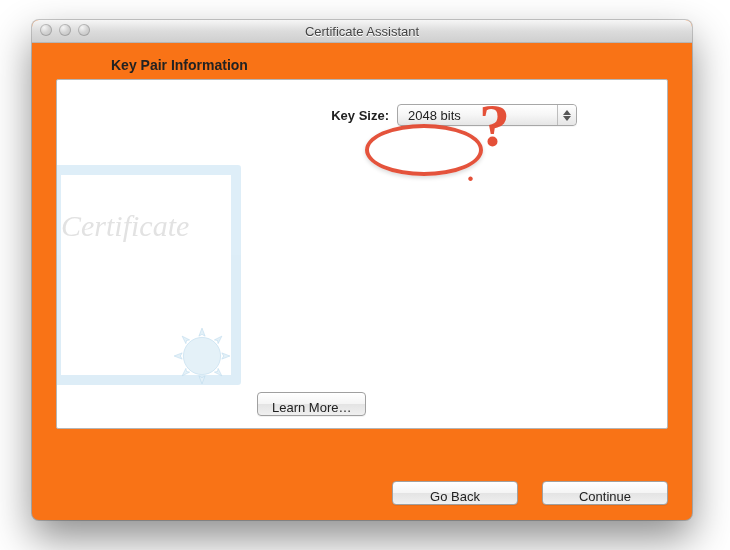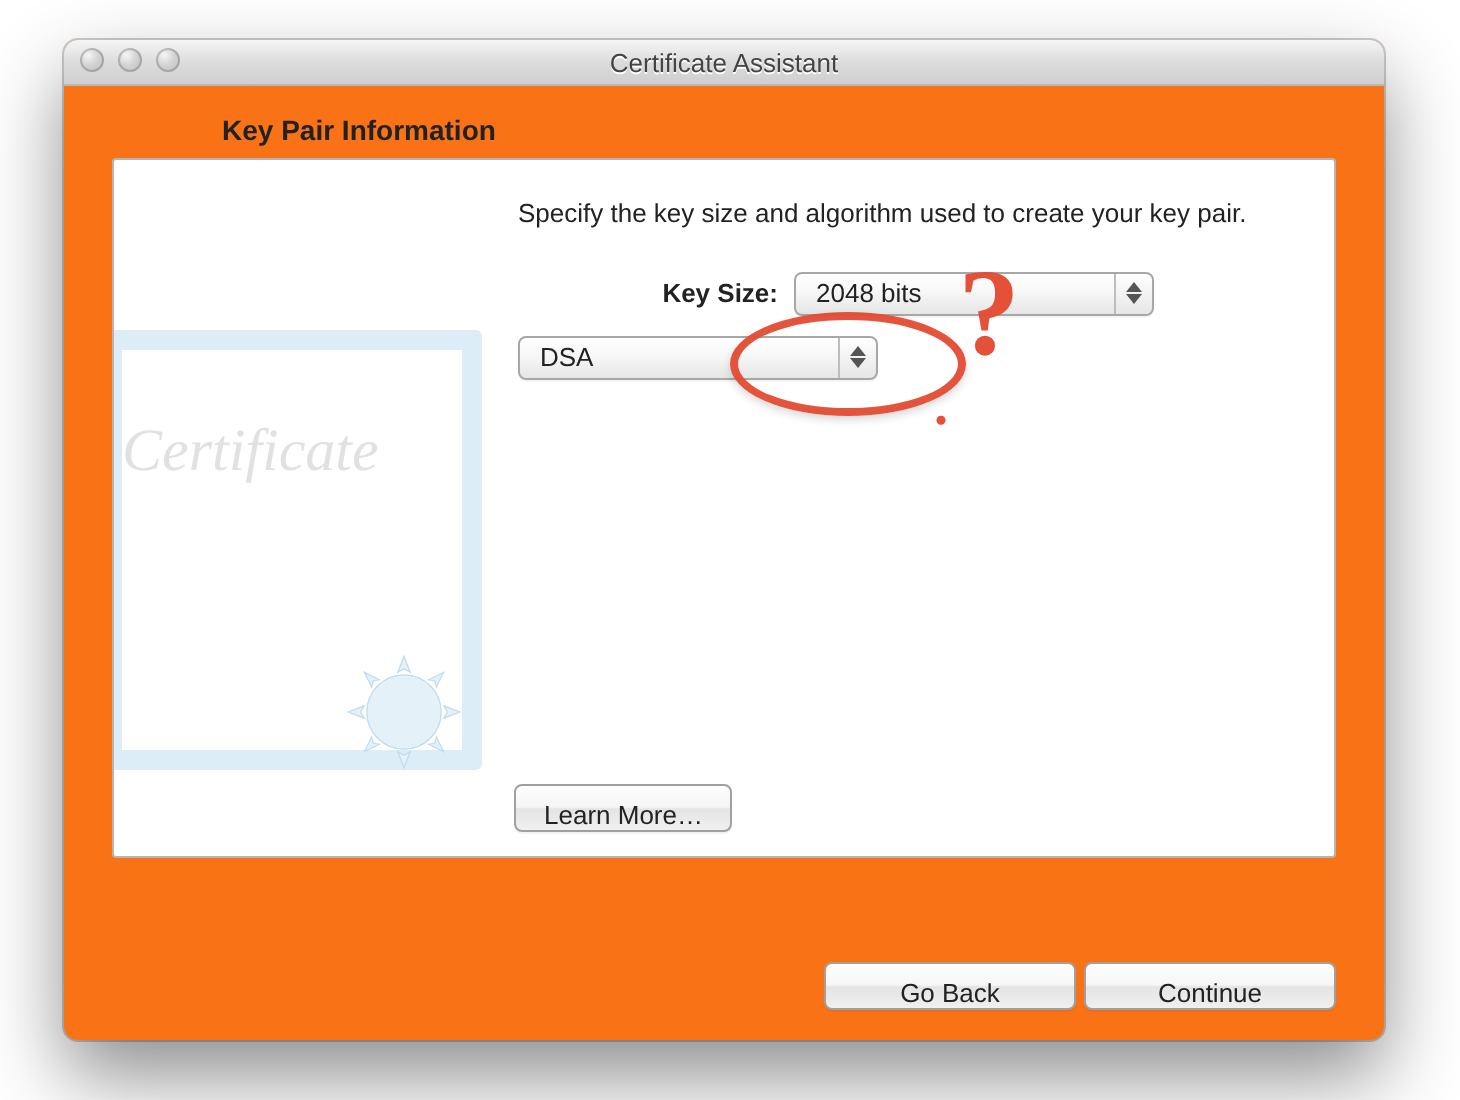--- a/index.html
+++ b/index.html
@@ -204,21 +204,21 @@
     box-shadow: 0 1px 0 rgba(0,0,0,0.05), inset 0 1px 0 #fff;
     cursor: default;
     white-space: nowrap;
   }
 
   .footer {
     position: absolute;
     right: 24px;
     bottom: 16px;
     display: flex;
-    gap: 4px;
+    gap: 24px;
   }
   .footer .aqua-button {
     min-width: 96px;
     height: 22px;
   }
 
   
   .annotation {
     position: absolute;
     pointer-events: none;
@@ -272,51 +272,39 @@
               <path d="M18 18 L30 24 L25 25 L24 30 Z"></path>
               <path d="M82 18 L76 30 L75 25 L70 24 Z"></path>
               <path d="M18 82 L24 70 L25 75 L30 76 Z"></path>
               <path d="M82 82 L70 76 L75 75 L76 70 Z"></path>
             </g>
           </g>
         </svg>
       </div>
 
       <div class="content">
-        <p class="para">Specify the key size and algorithm used to create your key pair.</p>
 
         <div style="height:6px"></div>
 
         <div class="form-row">
           <div class="label">Key Size:</div>
           <div class="aqua-select">
             <span>2048 bits</span>
             <span class="stepper">
               <svg width="8" height="5" viewBox="0 0 8 5">
                   <path d="M0 5 L4 0 L8 5 Z" fill="#555"></path>
                 </svg>
               <svg width="8" height="5" viewBox="0 0 8 5">
                   <path d="M0 0 L4 5 L8 0 Z" fill="#555"></path>
                 </svg>
             </span>
           </div>
         </div>
 
         <div class="form-row" style="position:relative;">
-          <div class="aqua-select">
-            <span>DSA</span>
-            <span class="stepper">
-              <svg width="8" height="5" viewBox="0 0 8 5">
-                  <path d="M0 5 L4 0 L8 5 Z" fill="#555"></path>
-                </svg>
-              <svg width="8" height="5" viewBox="0 0 8 5">
-                  <path d="M0 0 L4 5 L8 0 Z" fill="#555"></path>
-                </svg>
-            </span>
-          </div>
 
           <div class="annotation" style="left:106px; top:-12px;">
             <div class="oval"></div>
             <div class="qmark" style="left:114px; top:-30px; font-size:62px;">?</div>
             <div class="qmark" style="left:102px; top:34px; font-size:28px;">.</div>
           </div>
         </div>
       </div>
 
       <div class="learn-more-wrap">

